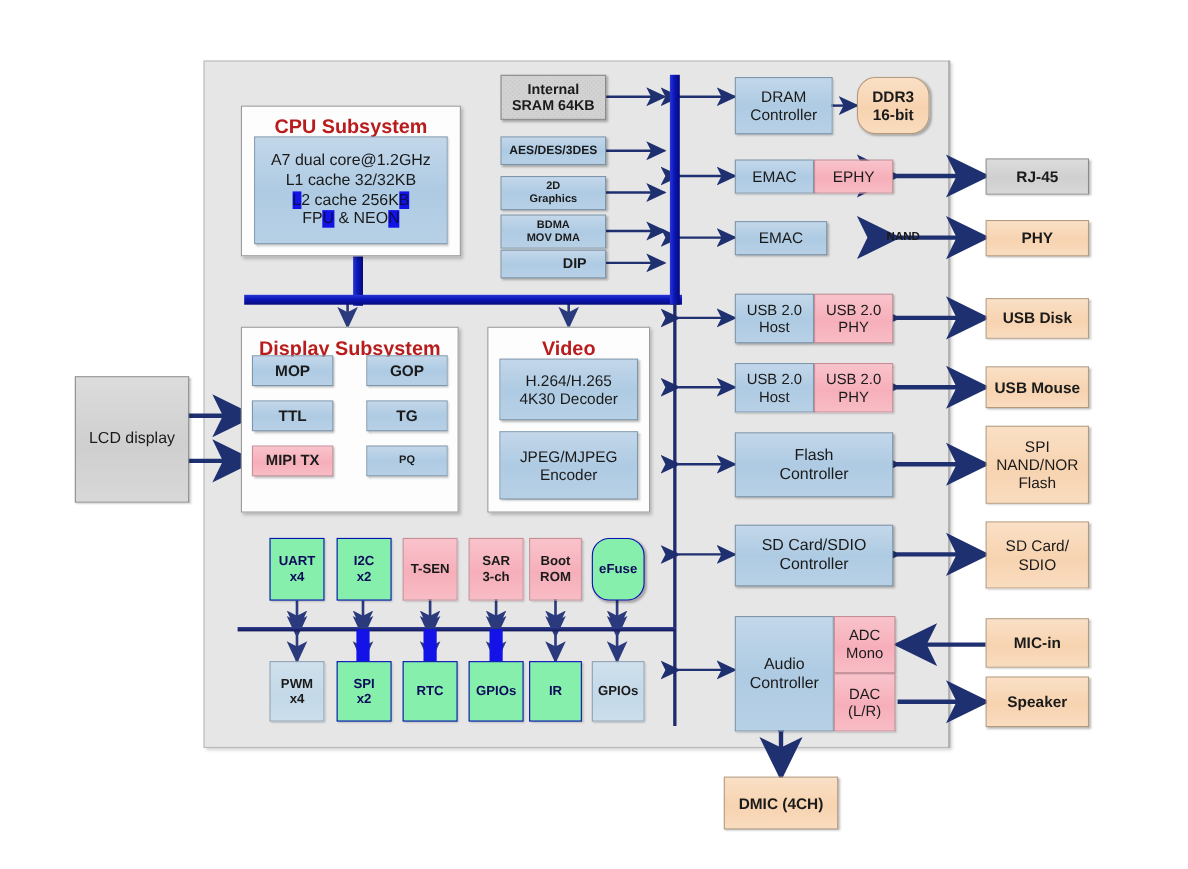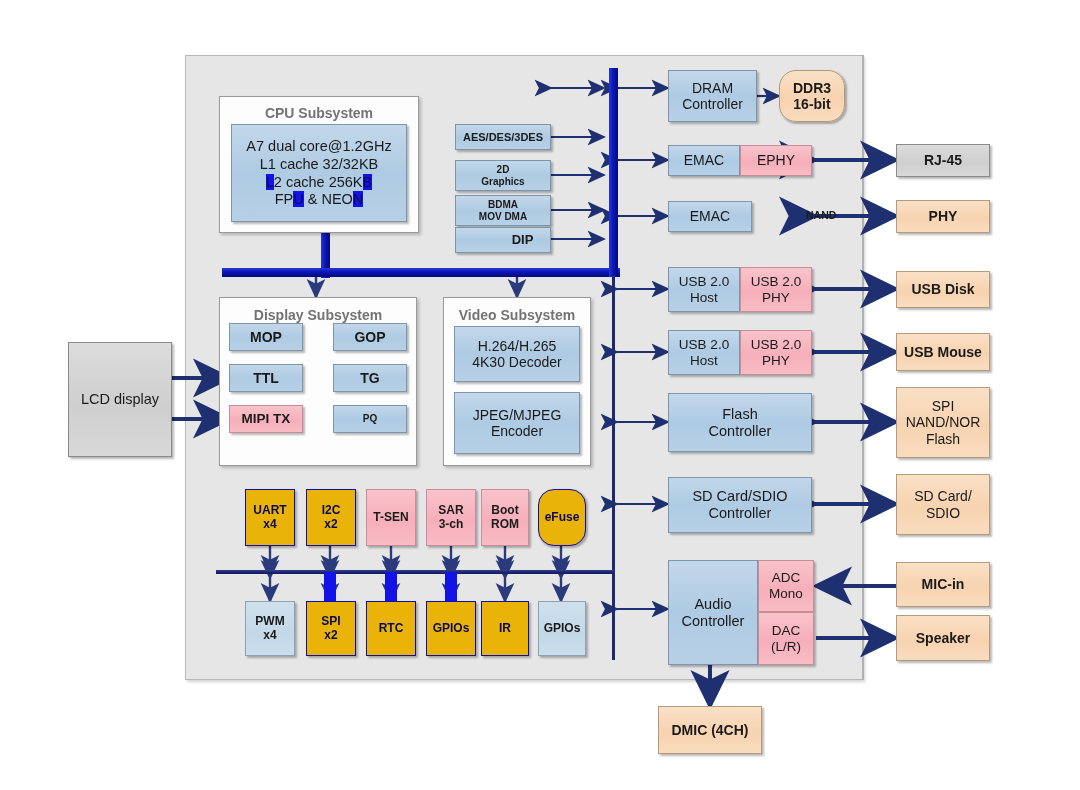--- a/index.html
+++ b/index.html
@@ -24,21 +24,21 @@
     box-shadow:1.5px 1.5px 2px rgba(0,0,0,0.28);
     font-size:13px;
     font-weight:bold;
     white-space:pre-line;
   }
   .blue    { background:linear-gradient(180deg,#c3d7ea 0%, #aecbe3 50%, #b7d0e6 100%); border-color:#7b96ad; }
   .pink    { background:linear-gradient(180deg,#f9c3cb 0%, #f6afba 55%, #f8bcc5 100%); border-color:#c88d97; }
   .peach   { background:linear-gradient(180deg,#fae0c6 0%, #f7d3b0 55%, #f9dcbf 100%); border-color:#b79a7c; }
   .gray    { background:linear-gradient(180deg,#dcdcdc 0%, #cfcfcf 55%, #d8d8d8 100%); border-color:#8a8a8a; }
   .paleblue{ background:linear-gradient(180deg,#cfe0ec 0%, #c3d8e8 60%, #cbdeeb 100%); border-color:#8ba2b5; }
-  .sel     { background:#eab308; color:#0a0a5a; border-color:#0d0db5; }
+  .sel     { background:#86efac; color:#0a0a5a; border-color:#0d0db5; }
   .dotted  {
     background-color:#d2d2d2;
     background-image:
       radial-gradient(#bcbcbc 0.6px, transparent 0.7px),
       radial-gradient(#bcbcbc 0.6px, transparent 0.7px);
     background-size:4px 4px;
     background-position:0 0, 2px 2px;
     border-color:#8a8a8a;
   }
 
@@ -53,21 +53,21 @@
     background:#b1b1b1;
   }
 
   
   .frame {
     position:absolute; background:#fdfdfd; border:1px solid #9a9a9a;
     box-shadow:2px 2px 3px rgba(0,0,0,0.22);
   }
   .frame-title {
     position:absolute; left:0; right:0; text-align:center;
-    font-size:14px; font-weight:bold; color:#737373;
+    font-size:18px; font-weight:bold; color:#b91c1c;
   }
 
   
   .bus { position:absolute; background:#0b16b8; }
   .bus-h-thick { height:9px; background:linear-gradient(180deg,#2a35d6 0%, #0b16b8 45%, #050a78 100%); }
   .bus-v-thick { width:9px;  background:linear-gradient(90deg,#2a35d6 0%, #0b16b8 45%, #050a78 100%); }
   .bus-h-thin  { height:4px; background:linear-gradient(180deg,#33408f 0%, #1b2570 60%, #131a55 100%); }
   .bus-v-thin  { width:3px;  background:#1d2a6e; }
 
   
@@ -196,20 +196,22 @@
   <div class="frame" style="left:219px; top:96px; width:200px; height:137px;">
     <div class="frame-title" style="top:8px;">CPU Subsystem</div>
   </div>
   <div class="blk blue" style="left:231px; top:124px; width:176px; height:98px; flex-direction:column; font-size:14.5px; font-weight:normal; justify-content:center; gap:1px;">
     <div>A7 dual core@1.2GHz</div>
     <div>L1 cache 32/32KB</div>
     <div><span class="hl">L</span><span>2 cache 256K</span><span class="hl">B</span></div>
     <div><span>FP</span><span class="hl">U</span><span> &amp; NEO</span><span class="hl">N</span></div>
   </div>
 
+  <div class="blk dotted" style="left:455px; top:68px; width:96px; height:41px; font-size:13px;">Internal
+SRAM 64KB</div>
   <div class="blk blue lbl-small" style="left:455px; top:124px; width:96px; height:26px;">AES/DES/3DES</div>
   <div class="blk blue lbl-tiny" style="left:455px; top:160px; width:96px; height:31px;">2D
 Graphics</div>
   <div class="blk blue lbl-tiny" style="left:455px; top:195px; width:96px; height:31px;">BDMA
 MOV DMA</div>
   <div class="blk blue" style="left:455px; top:227px; width:96px; height:26px;padding-left:39px;">DIP</div>
 
   <div class="frame" style="left:219px; top:297px; width:198px; height:169px;">
     <div class="frame-title" style="top:9px;">Display Subsystem</div>
   </div>

